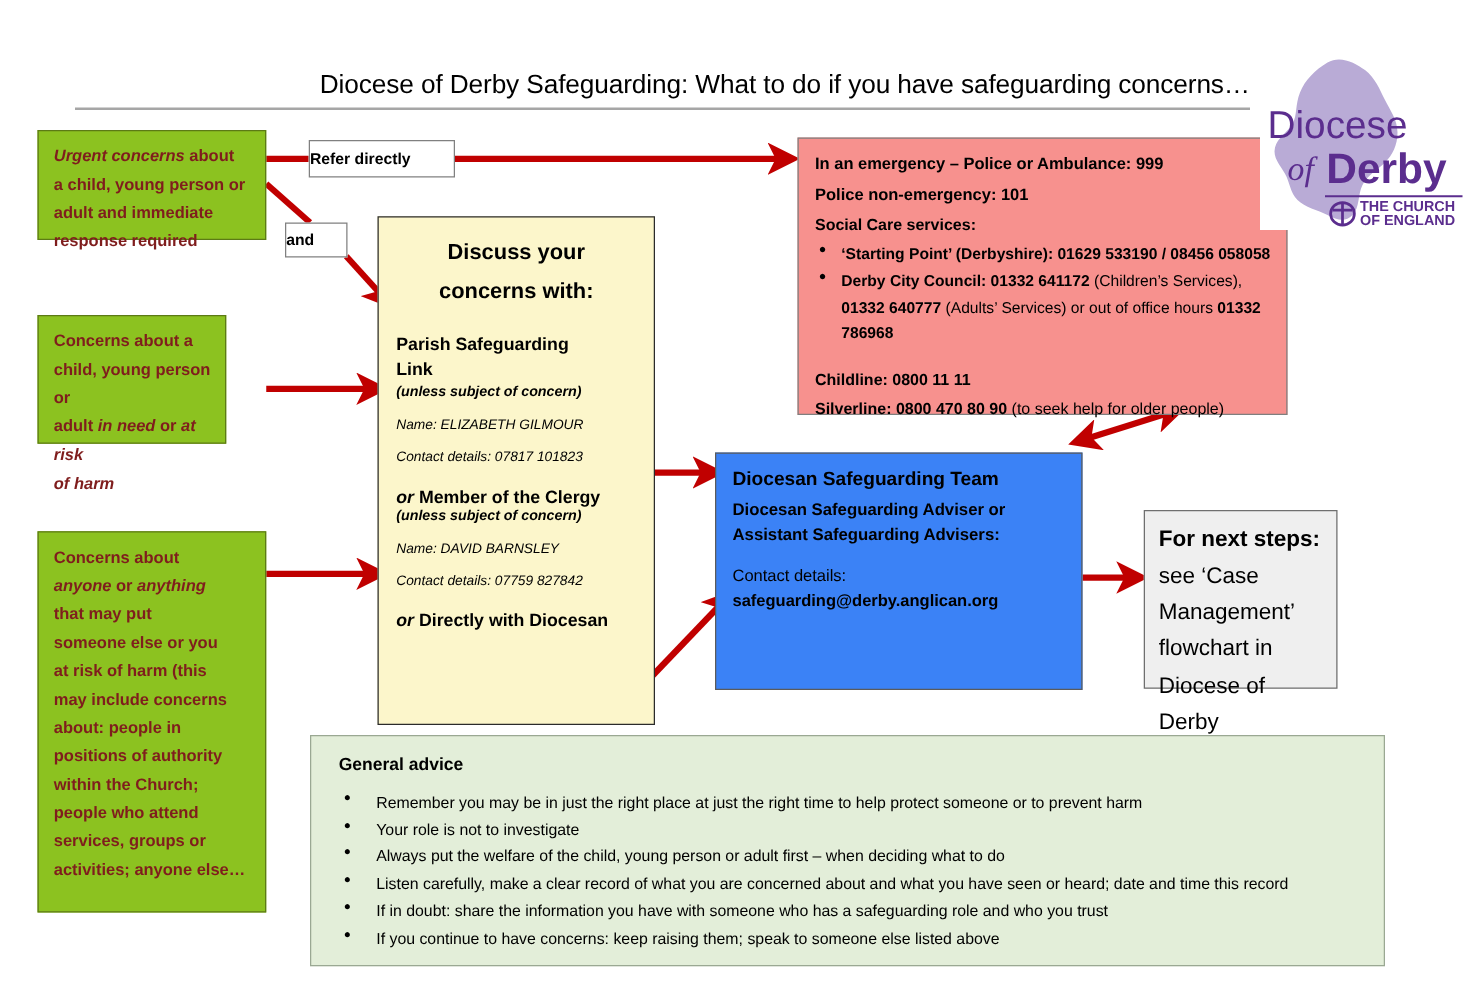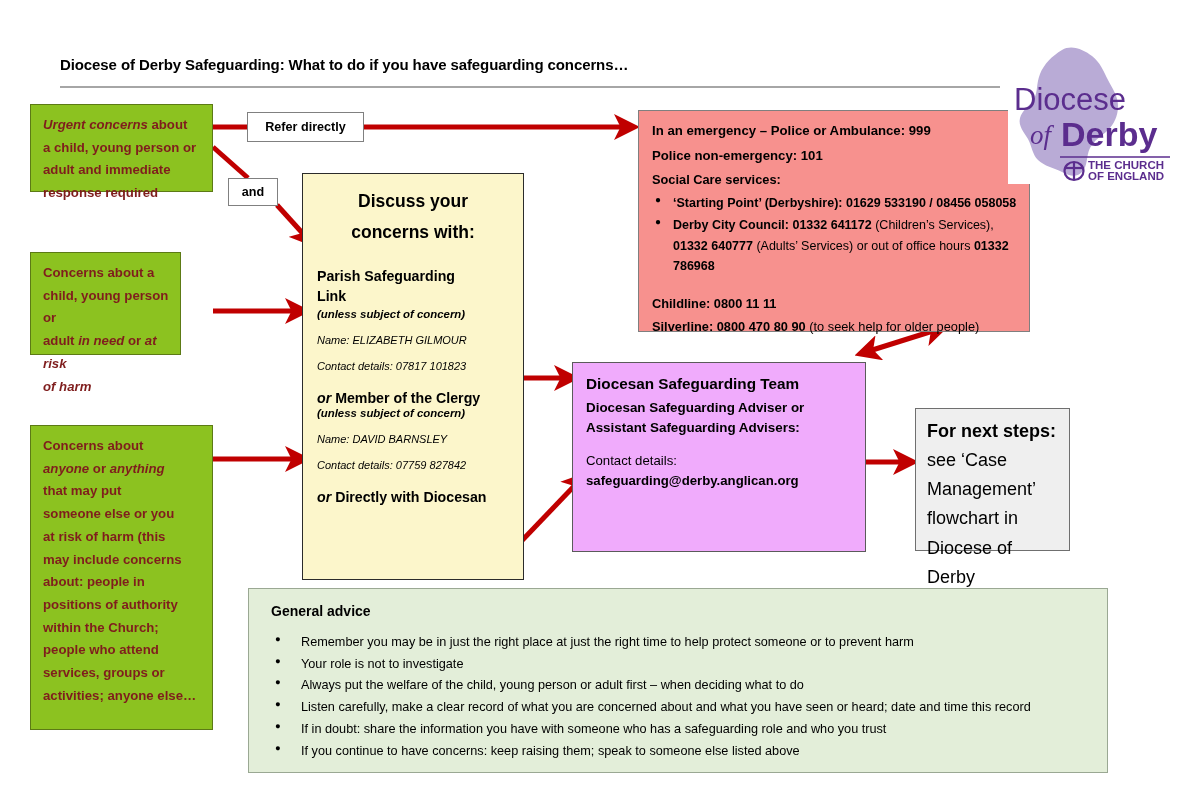--- a/index.html
+++ b/index.html
@@ -16,25 +16,26 @@
     width: 1178px;
     height: 787px;
     overflow: hidden;
     background: #ffffff;
   }
   .abs { position: absolute; box-sizing: border-box; }
 
   
   #title {
     left: 60px; top: 56px; width: 940px;
-    font-size: 15px;
-    font-weight: bold;
+    font-size: 21px;
+    font-weight: normal;
     letter-spacing: -0.1px;
     color: #000;
     white-space: nowrap;
+    text-align: right;
   }
   #title-rule {
     left: 60px; top: 86px; width: 940px; height: 2px;
     background: #a6a6a6;
   }
   .green-box {
     background: #8CC220;
     border: 1px solid #5c7a15;
     padding: 9px 10px 6px 12px;
     font-size: 13.2px;
@@ -51,21 +52,21 @@
   }
   .pink-box {
     background: #F7918E;
     border: 1px solid #7f7f7f;
     padding: 9px 12px 8px 13px;
     font-size: 12.6px;
     line-height: 1.63;
     color: #000;
   }
   .grey-box {
-    background: #f0abfc;
+    background: #3b82f6;
     border: 1px solid #5b5b5b;
     padding: 9px 13px;
     font-size: 13.4px;
     line-height: 1.55;
   }
   .lightgrey-box {
     background: #EFEFEF;
     border: 1px solid #6f6f6f;
     padding: 8px 11px;
     font-size: 18px;
@@ -78,21 +79,21 @@
     font-size: 12.6px;
     line-height: 1.55;
   }
   .label-box {
     background: #ffffff;
     border: 1px solid #808080;
     font-size: 12.6px;
     font-weight: bold;
     display: flex;
     align-items: center;
-    justify-content: center;
+    justify-content: flex-start;
     color: #000;
   }
   i, .it { font-style: italic; }
   .b { font-weight: bold; }
   .nb { font-weight: normal; }
 
   
   .y-head {
     font-size: 17.5px;
     font-weight: bold;

